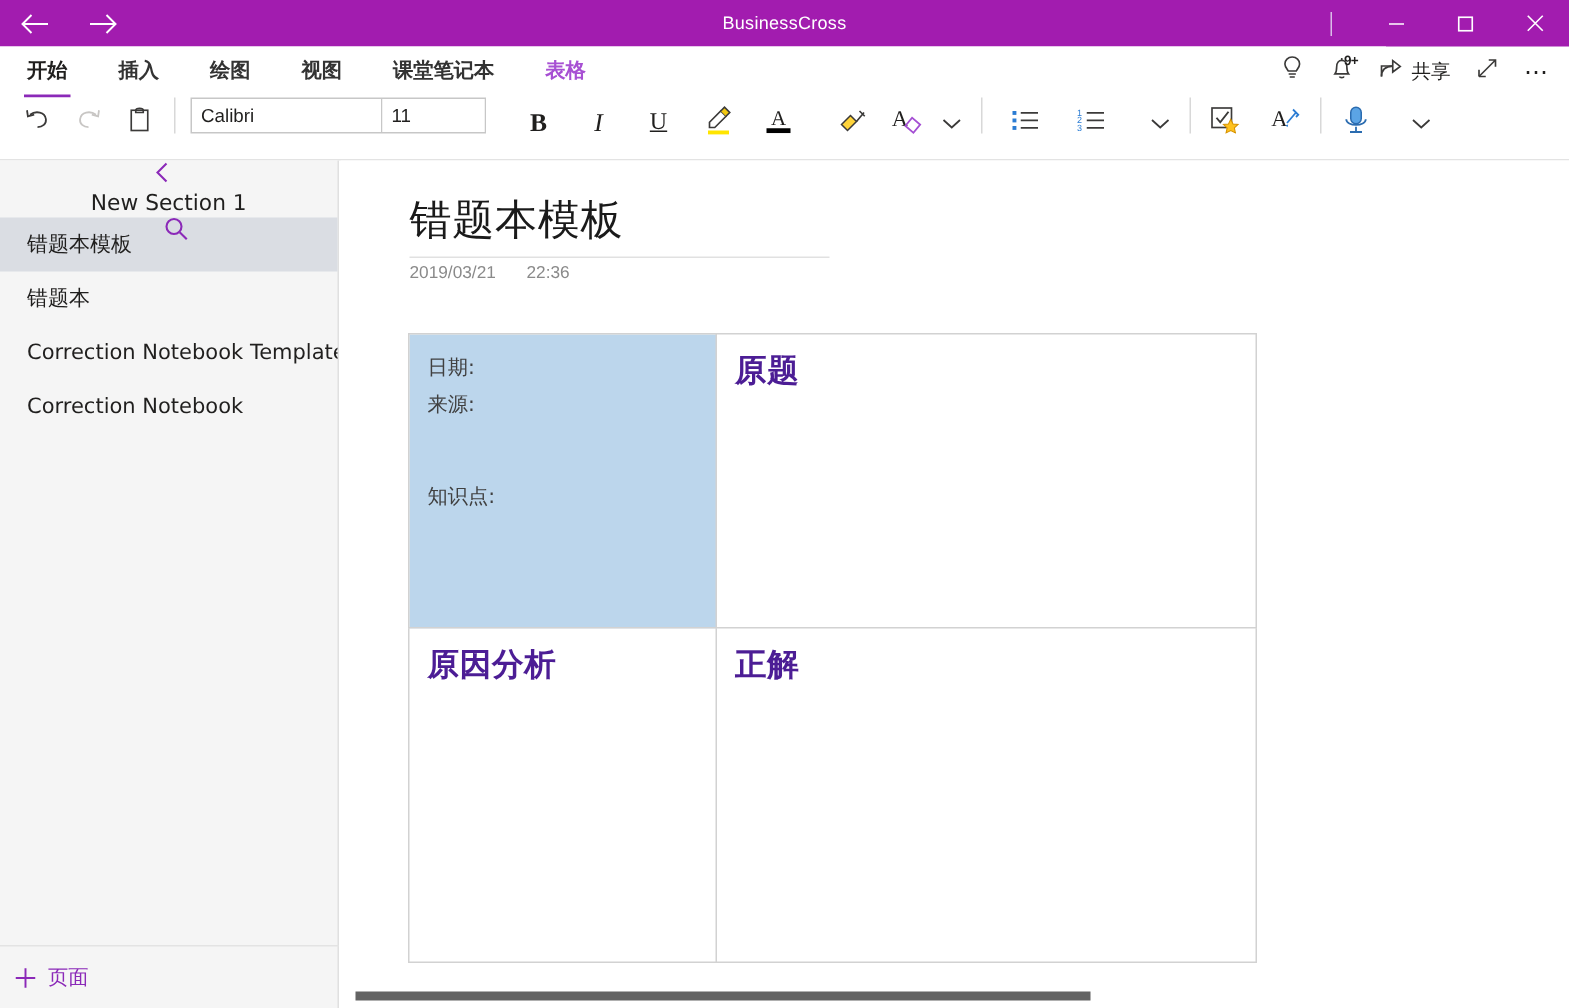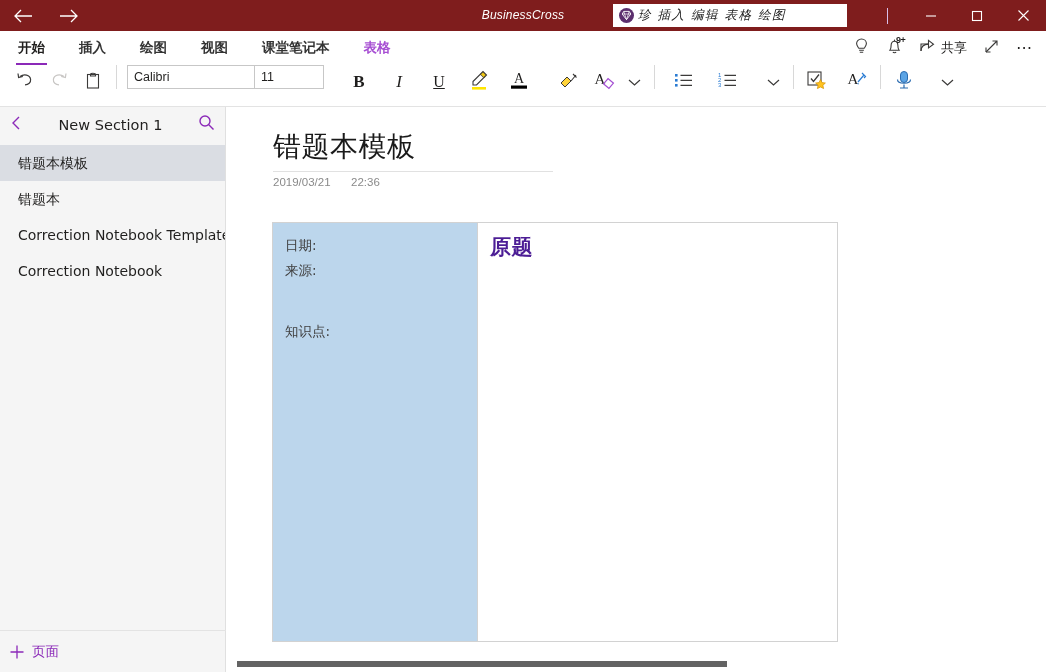--- a/index.html
+++ b/index.html
@@ -9,22 +9,22 @@
     font-family: "Liberation Sans", "DejaVu Sans", sans-serif;
     background: #ffffff;
     -webkit-font-smoothing: antialiased;
   }
   #app { position: relative; width: 1046px; height: 672px; }
 
   
   .titlebar {
     position: absolute; top: 0; left: 0;
     width: 1046px; height: 31px;
-    background: #7f1d1d;
-    display: flex; align-items: center; font-style: italic;
+    background: #a21caf;
+    display: flex; align-items: center;
   }
   .nav-btn {
     width: 46px; height: 31px;
     display: flex; align-items: center; justify-content: center;
     color: #ffffff;
   }
   .nav-btn svg { display: block; }
   .title-text {
     position: absolute; left: 0; right: 0; top: 0;
     height: 31px; line-height: 31px;
@@ -155,20 +155,21 @@
   .sidebar {
     position: absolute; top: 107px; left: 0;
     width: 226px; height: 565px;
     background: #f5f5f5;
     border-right: 1px solid #e0e0e0;
   }
   .sb-head {
     position: relative;
     height: 35px; display: flex; align-items: center;
     padding: 0 10px;
+    flex-direction: column;
   }
   .sb-back { width: 22px; display: flex; align-items: center; color: #8b29b8; }
   .sb-title {
     flex: 1; text-align: center;
     font-size: 14.5px; color: #201f1e;
     font-family: "DejaVu Sans", "Liberation Sans", sans-serif;
   }
   .sb-search { width: 26px; display: flex; justify-content: flex-end; color: #8b29b8; }
   .sb-list { margin-top: 3px; }
   .sb-item {
@@ -262,29 +263,20 @@
     <div class="nav-btn">
       <span>
         <svg width="20" height="14" viewBox="0 0 20 14">
           <path d="M12 1 L18 7 L12 13 M18 7 L1 7" stroke="#ffffff" stroke-width="1.3" fill="none"></path>
         </svg>
       </span>
     </div>
 
     <div class="title-text">BusinessCross</div>
 
-    <div class="tellme">
-      <span class="gem">
-        <svg width="11" height="11" viewBox="0 0 11 11">
-          <path d="M1.2 4 L5.5 9.6 L9.8 4 L8.2 1.4 L2.8 1.4 Z" fill="none" stroke="#ffffff" stroke-width="0.9"></path>
-          <path d="M1.2 4 L9.8 4 M3.6 4 L5.5 9.6 L7.4 4 M2.8 1.4 L3.6 4 M8.2 1.4 L7.4 4" stroke="#ffffff" stroke-width="0.7" fill="none"></path>
-        </svg>
-      </span>
-      <span class="tellme-text">珍 插入 编辑 表格 绘图</span>
-    </div>
 
     <div class="win-ctrls">
       <div class="win-sep"></div>
       <div class="win-btn">
         <svg width="12" height="12" viewBox="0 0 12 12">
             <path d="M1 6 H11" stroke="#ffffff" stroke-width="1.1"></path>
           </svg>
       </div>
       <div class="win-btn">
         <svg width="12" height="12" viewBox="0 0 12 12">
@@ -554,20 +546,28 @@
         <td class="c-info">
           <div class="lbl-line">日期:</div>
           <div class="lbl-line">来源:</div>
           <div class="lbl-gap"></div>
           <div class="lbl-line">知识点:</div>
         </td>
         <td class="c-plain">
           <div class="head-blue">原题</div>
         </td>
       </tr>
+      <tr>
+        <td class="c-plain">
+          <div class="head-blue">原因分析</div>
+        </td>
+        <td class="c-plain">
+          <div class="head-blue">正解</div>
+        </td>
+      </tr>
     </tbody>
       </table>
 
     <div class="hscroll-track">
       <div class="hscroll-thumb"></div>
     </div>
   </div>
 
 </div>
 

